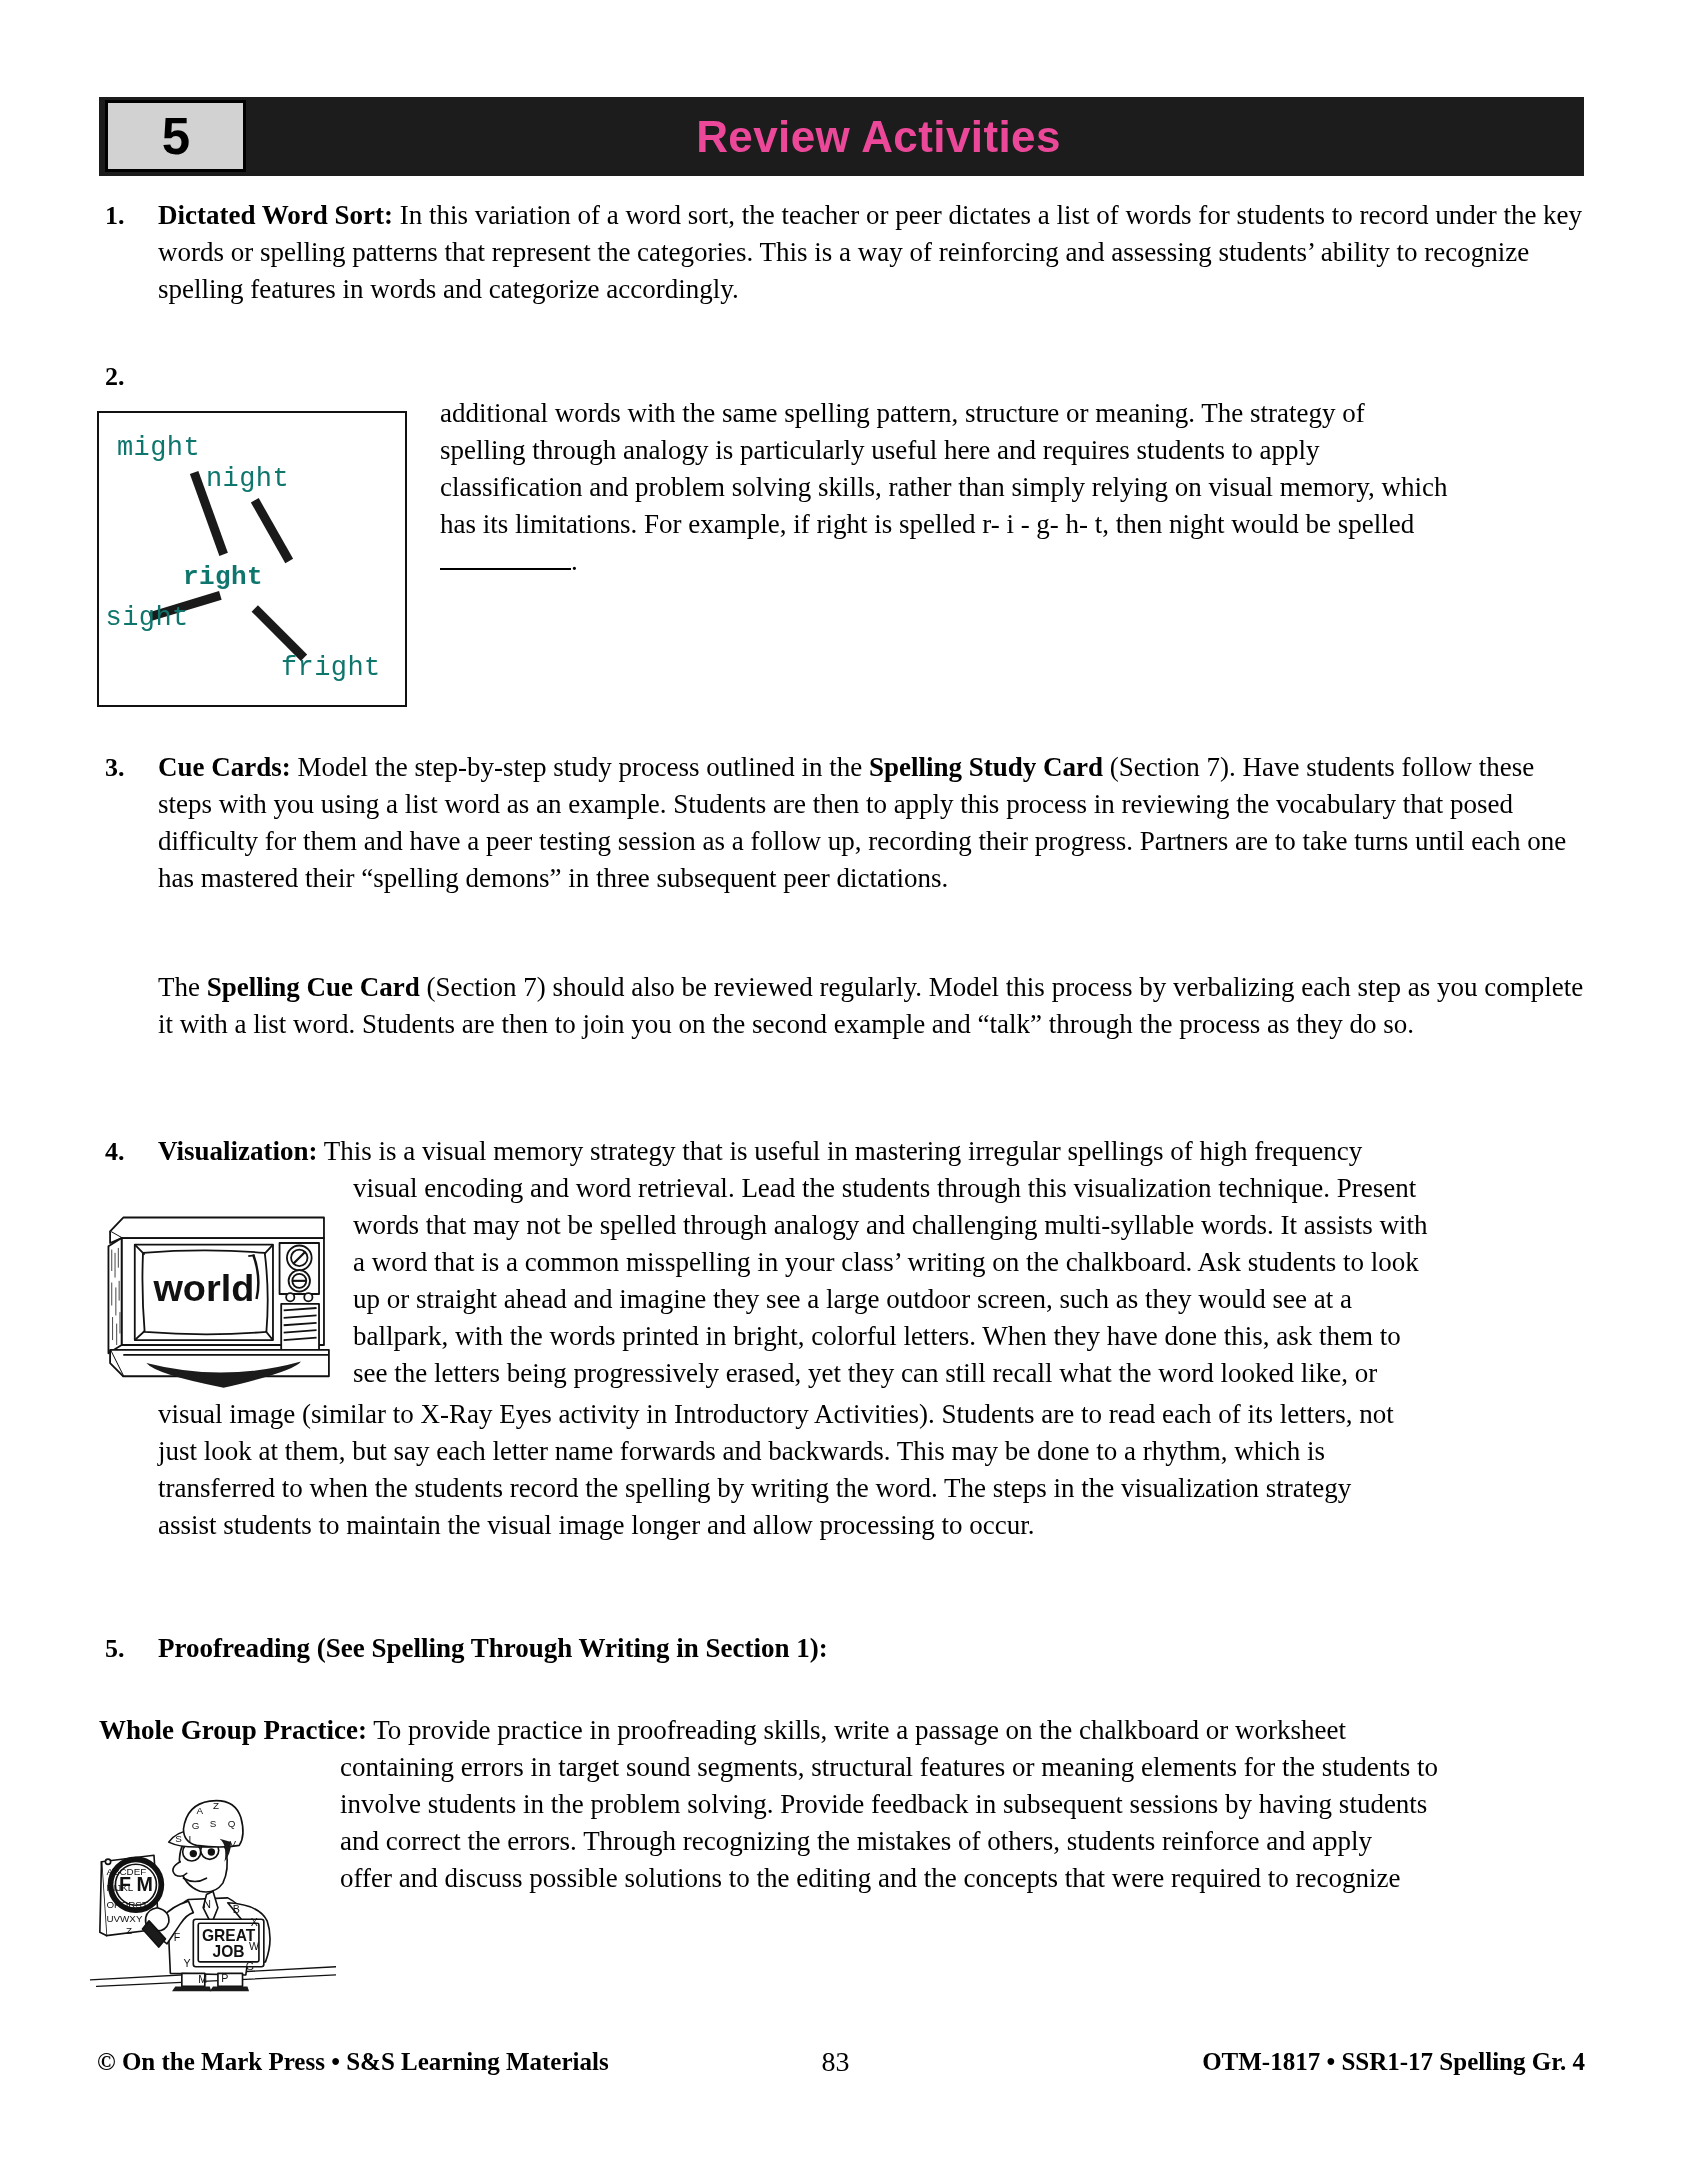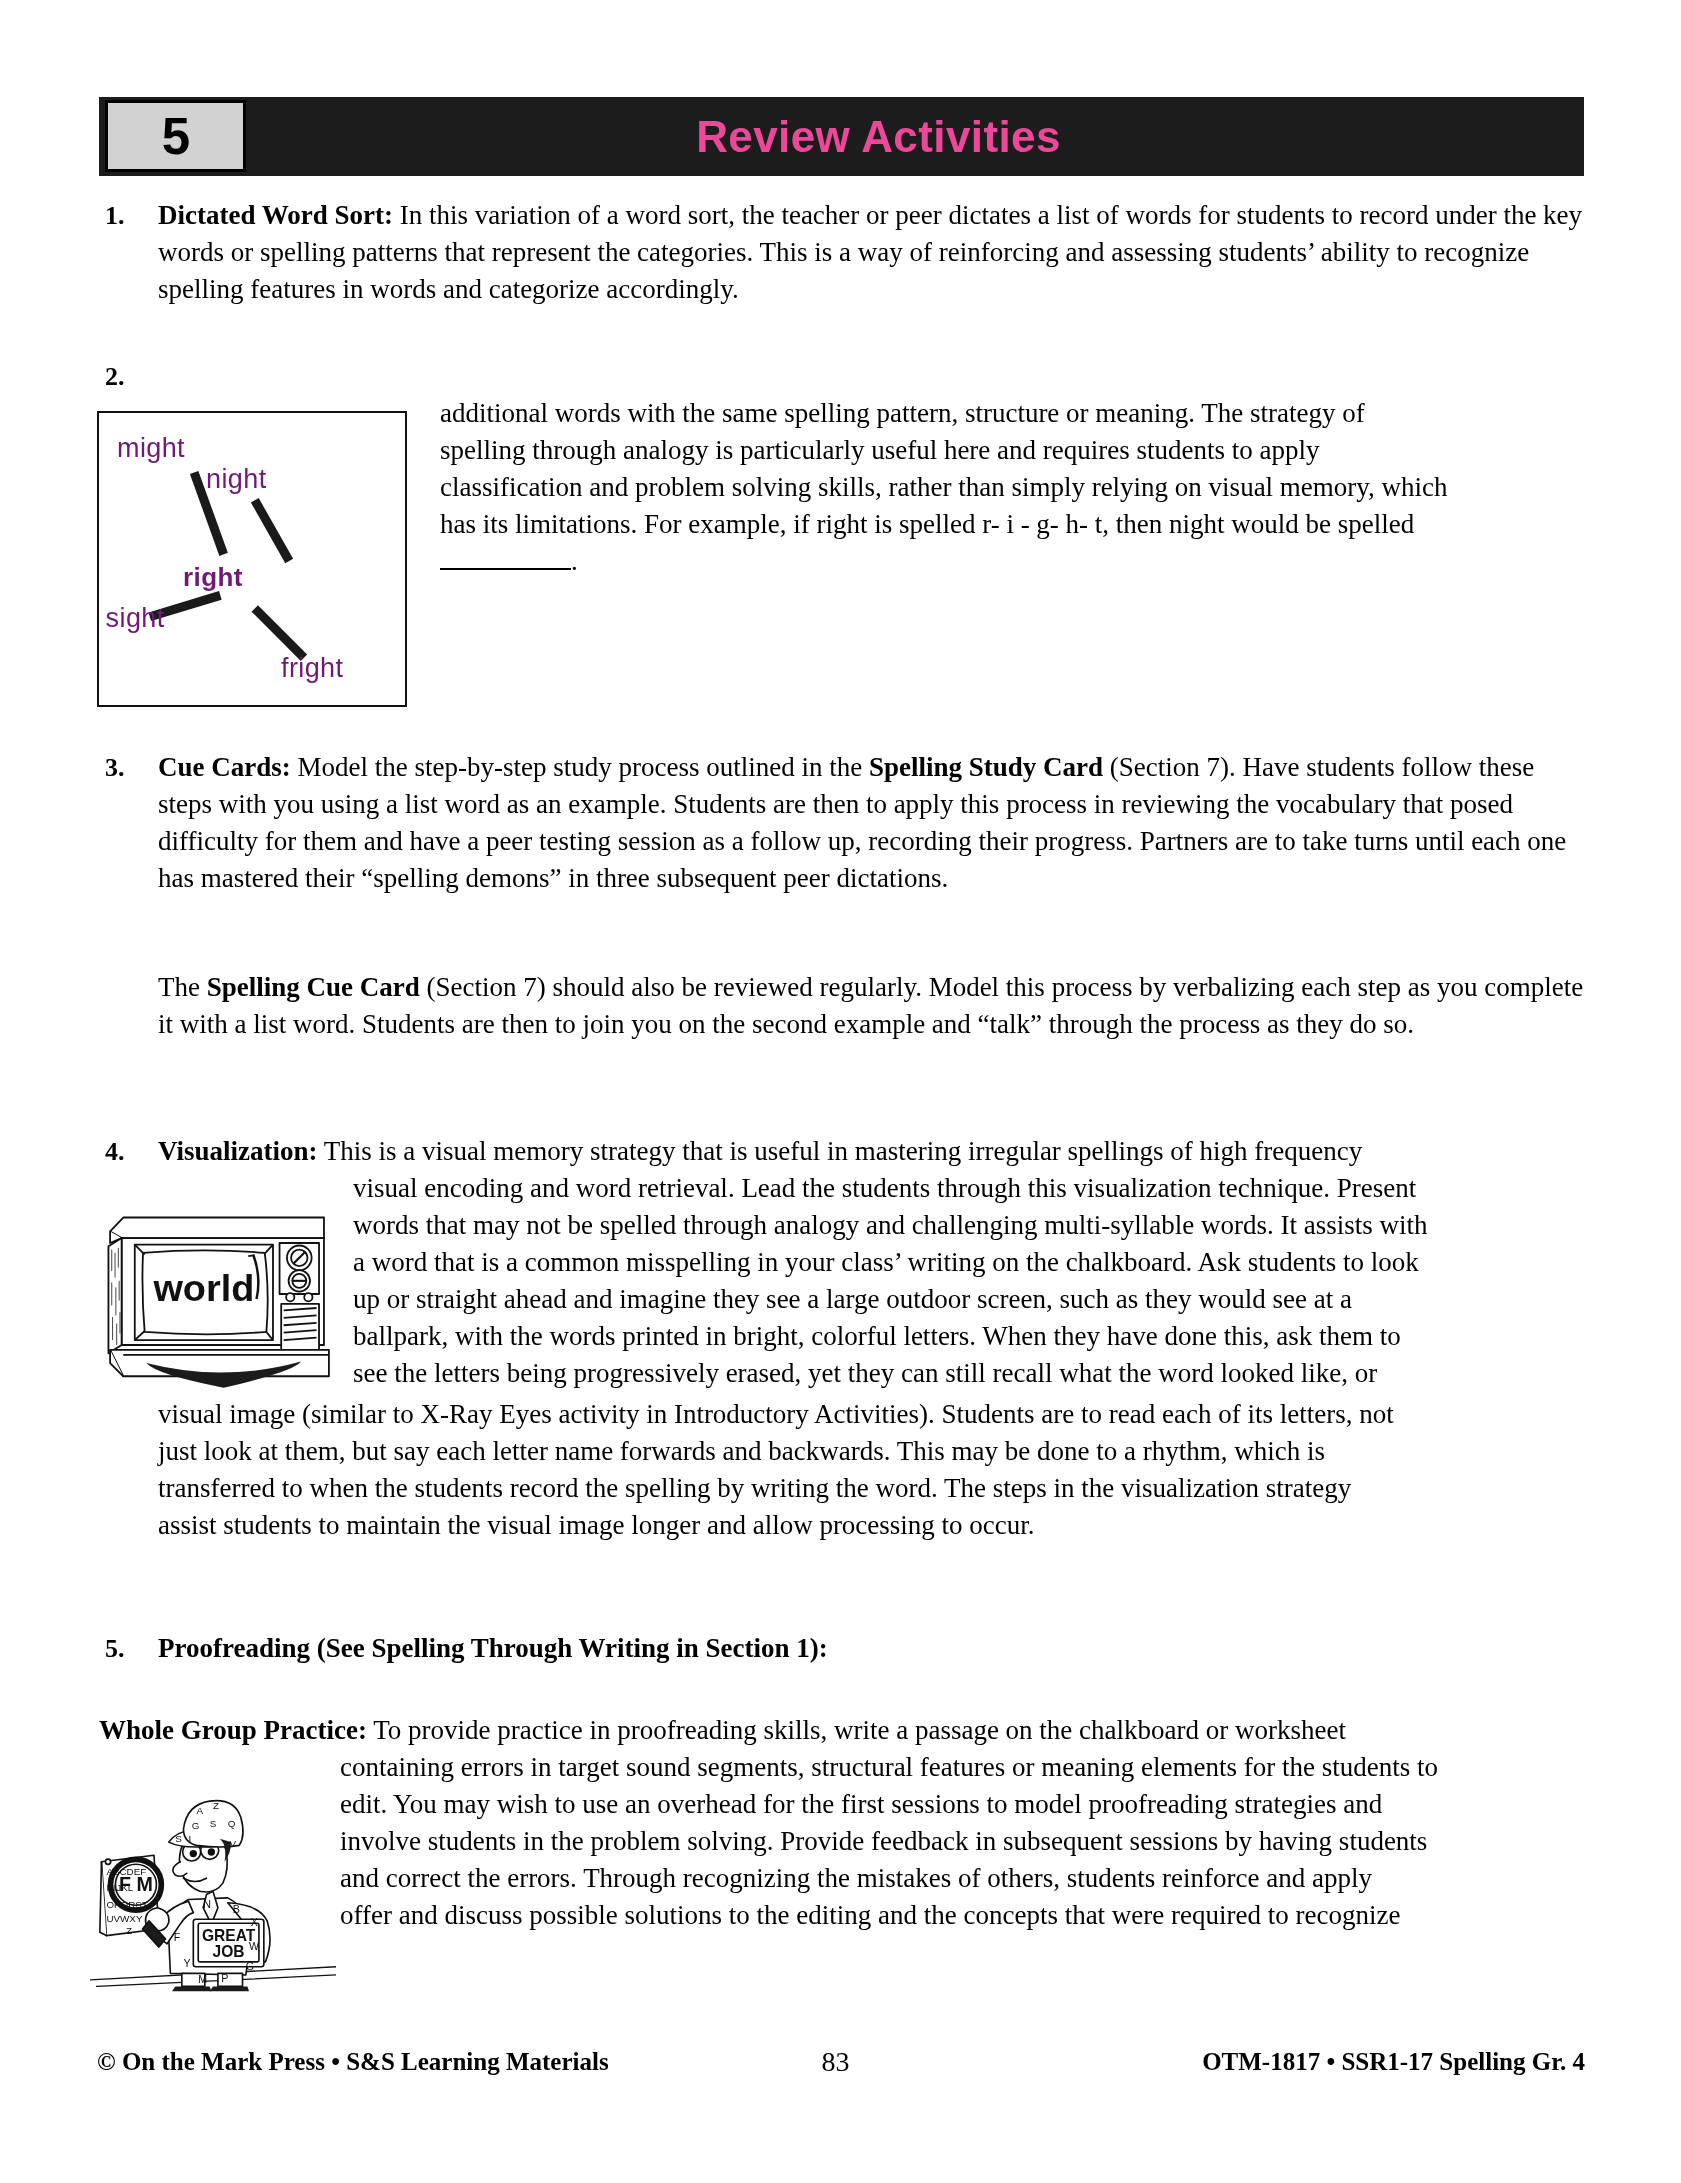--- a/index.html
+++ b/index.html
@@ -97,23 +97,23 @@
     top: 411px;
     width: 310px;
     height: 296px;
     border: 2.5px solid #111;
     box-sizing: border-box;
     background: #fff;
   }
   .webbox svg { display: block; }
   .web-word {
     position: absolute;
-    font-family: Liberation Sans, sans-serif;
+    font-family: Liberation Mono, monospace;
     font-size: 27px;
-    color: #701a75;
+    color: #0f766e;
     letter-spacing: 0.4px;
   }
   .web-word.center { font-weight: bold; font-size: 26px; }
 
   
   .blankline {
     display: inline-block;
     width: 131px;
     border-bottom: 2.5px solid #000;
     height: 20px;
@@ -267,21 +267,20 @@
     </svg>
   </div>
 
   <div class="num" style="left:105px; top:1630px;">5.</div>
   <div class="txtcol body-txt b" style="left:158px; top:1630px; width:1429px;">Proofreading (See Spelling Through Writing in Section 1):</div>
 
   <div class="txtcol body-txt" style="left:99px; top:1712px; width:1494px; white-space:nowrap;"><span class="b">Whole Group Practice:</span><span> To provide practice in proofreading skills, write a passage on the chalkboard or worksheet</span></div>
 
   <div class="txtcol body-txt" style="left:340px; top:1749px; width:1252px;">
     <div>containing errors in target sound segments, structural features or meaning elements for the students to</div>
-    <div>edit.  You may wish to use an overhead for the first sessions to model proofreading strategies and</div>
     <div>involve students in the problem solving.  Provide feedback in subsequent sessions by having students</div>
     <div>and correct the errors.  Through recognizing the mistakes of others, students reinforce and apply</div>
     <div>offer and discuss possible solutions to the editing and the concepts that were required to recognize</div>
   </div>
 
   <div class="detective-illus">
     <svg viewBox="0 0 300 300" width="246" height="246">
       <g fill="#fff" stroke="#111" stroke-width="2" stroke-linejoin="round" stroke-linecap="round">
 
         <path d="M0 284 L300 268" fill="none" stroke-width="1.6"></path>

